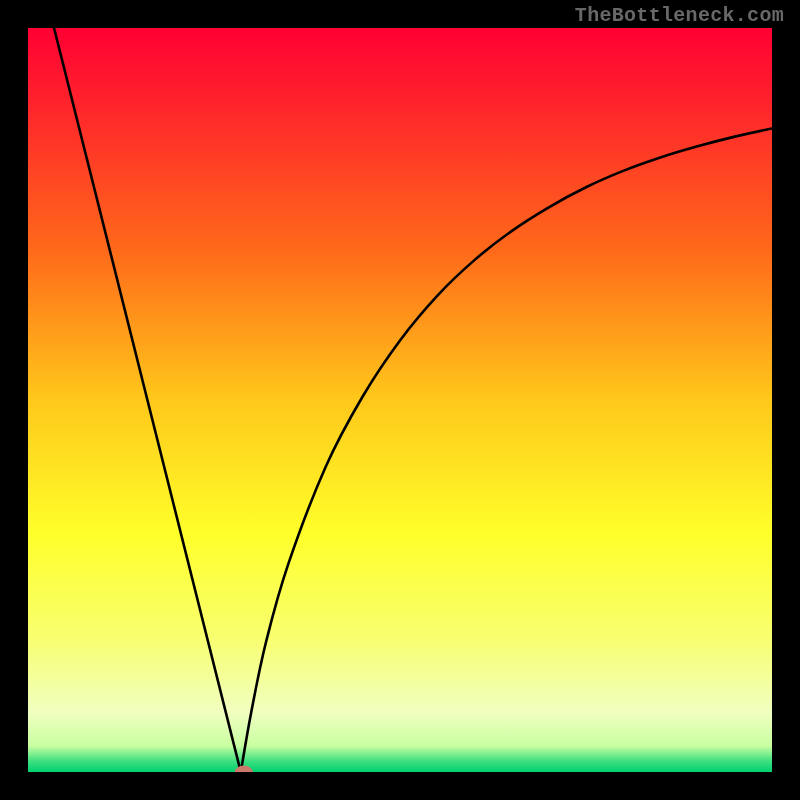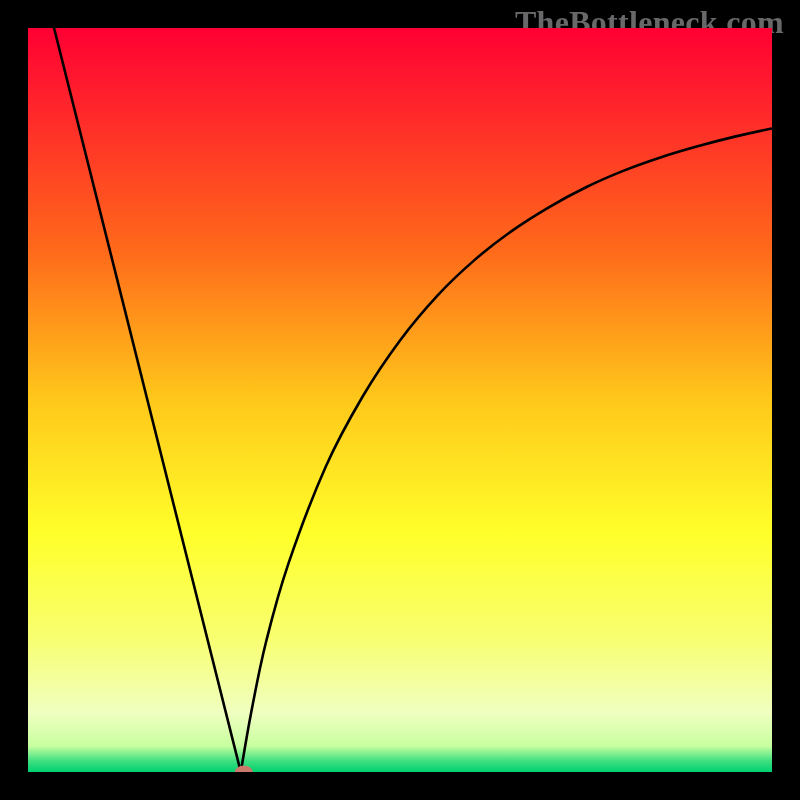--- a/index.html
+++ b/index.html
@@ -25,24 +25,24 @@
     left: 28px;
     width: 744px;
     height: 744px;
     
   }
   .watermark {
     position: absolute;
     top: 4px;
     right: 16px;
     color: #68686a;
-    font-size: 32px;
+    font-size: 20px;
     font-weight: 600;
     letter-spacing: 0.3px;
-    font-family: Liberation Serif, serif;
+    font-family: Liberation Mono, monospace;
   }
   svg {
     display: block;
   }
 </style>
 </head>
 <body>
 
 <div class="frame">
   <div class="watermark">TheBottleneck.com</div>

